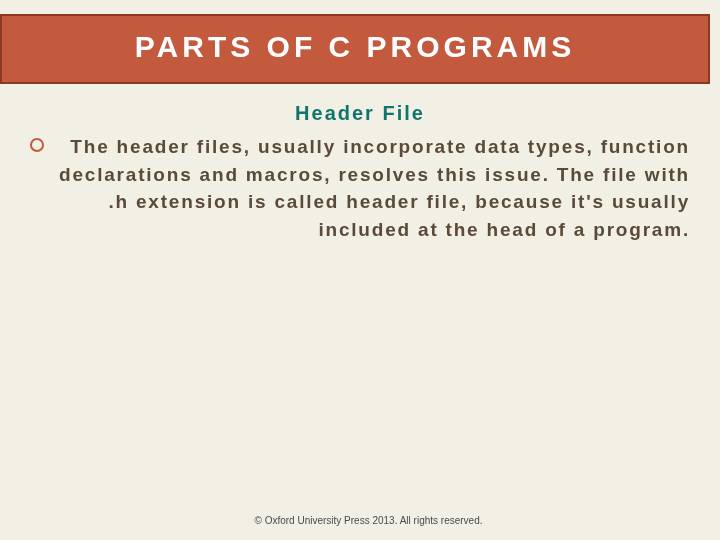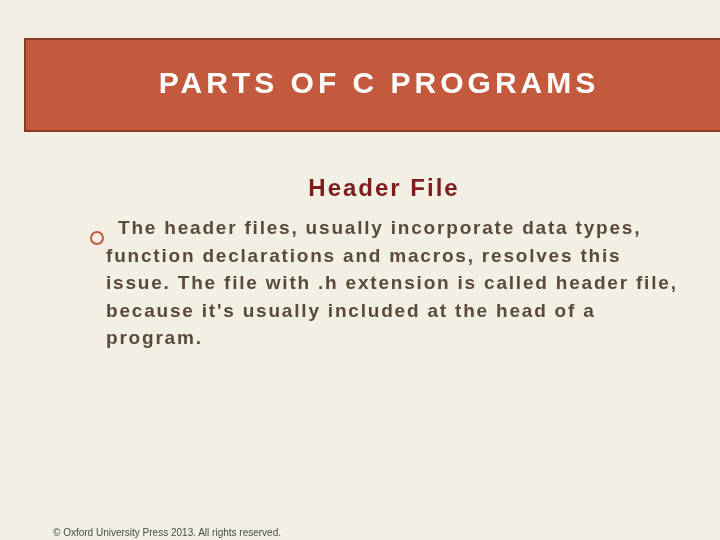--- a/index.html
+++ b/index.html
@@ -1,15 +1,15 @@
 <!DOCTYPE html>
 <html><head>
 <meta charset="utf-8">
 <style>
-  * { box-sizing: border-box; margin: 12px; padding: 0; }
+  * { box-sizing: border-box; margin: 0; padding: 0; }
   body {
     width: 720px;
     height: 540px;
     background: #f2efe4;
     font-family: Georgia, 'Times New Roman', serif;
     position: relative;
     overflow: hidden;
   }
   .title-bar {
     background: #c45a3d;
@@ -23,55 +23,55 @@
     font-size: 30px;
     font-weight: bold;
     letter-spacing: 4px;
     font-family: Arial, Helvetica, sans-serif;
   }
   .content {
     padding: 18px 30px 0 30px;
   }
   .subtitle {
     text-align: center;
-    color: #7f1d1d;
-    font-size: 24px;
+    color: #0f766e;
+    font-size: 20px;
     font-weight: bold;
     letter-spacing: 2px;
     margin-bottom: 8px;
     font-family: Arial, Helvetica, sans-serif;
   }
   .bullet-item {
     position: relative;
     padding-left: 28px;
     margin-bottom: 10px;
     color: #5a4a3a;
     font-size: 19px;
     line-height: 1.45;
     font-weight: bold;
     letter-spacing: 1.8px;
     font-family: Arial, Helvetica, sans-serif;
-    text-align: left;
+    text-align: right;
   }
   .bullet-marker {
     position: absolute;
     left: 0;
     top: 5px;
     width: 14px;
     height: 14px;
     border: 2px solid #c45a3d;
     border-radius: 50%;
     background: transparent;
   }
   .footer {
     position: absolute;
     bottom: 14px;
     left: 0;
     right: 0;
-    text-align: left;
+    text-align: center;
     font-size: 10px;
     color: #4a4a4a;
     font-family: Arial, Helvetica, sans-serif;
     padding-left: 17px;
   }
 </style>
 </head>
 <body>
 
 <div class="title-bar">

